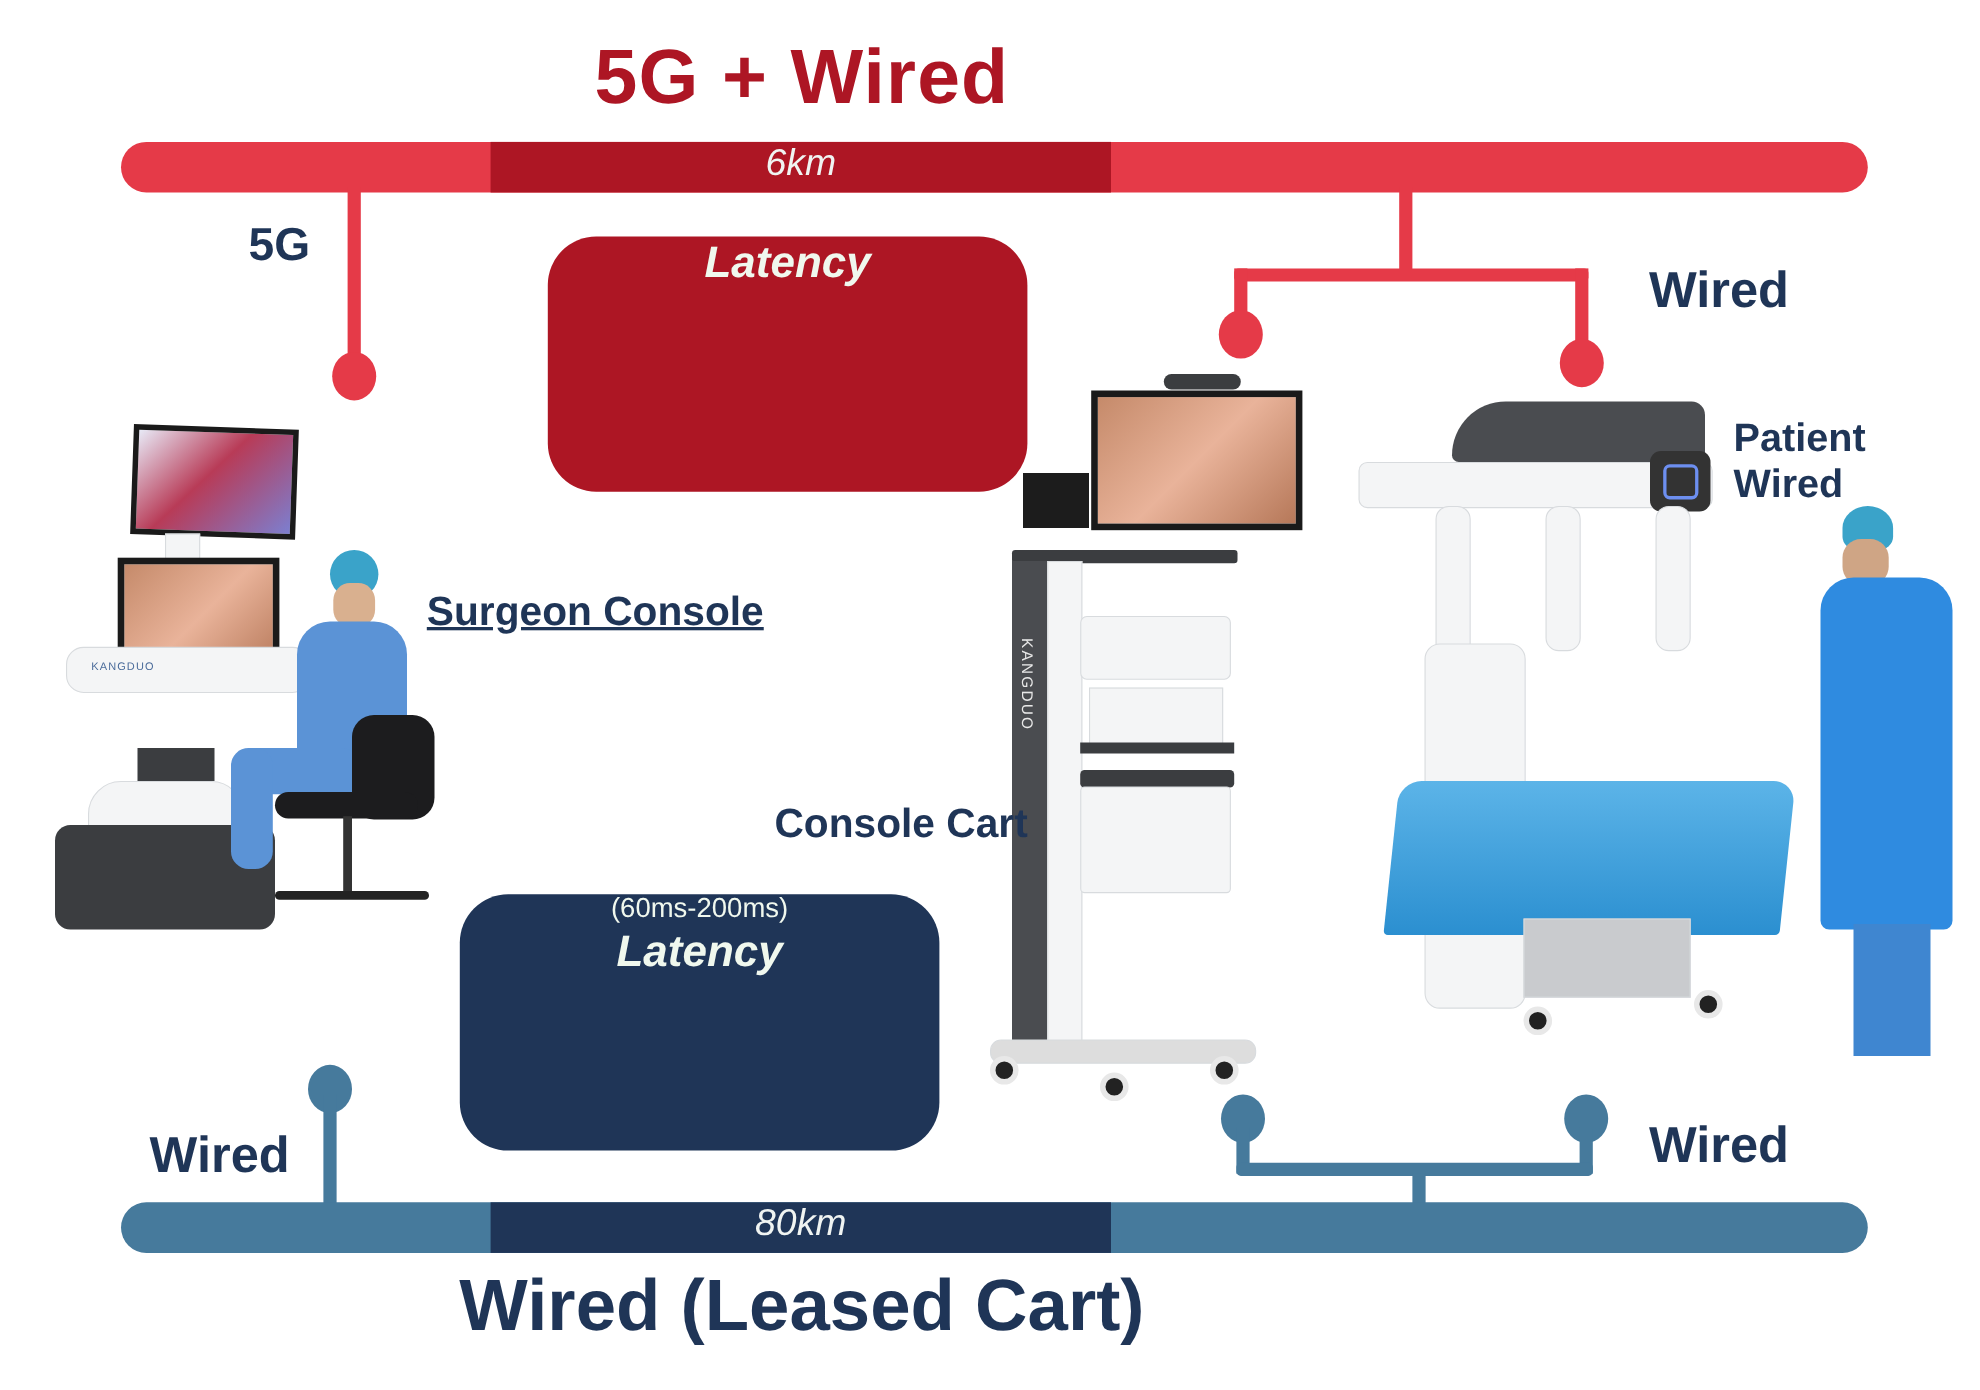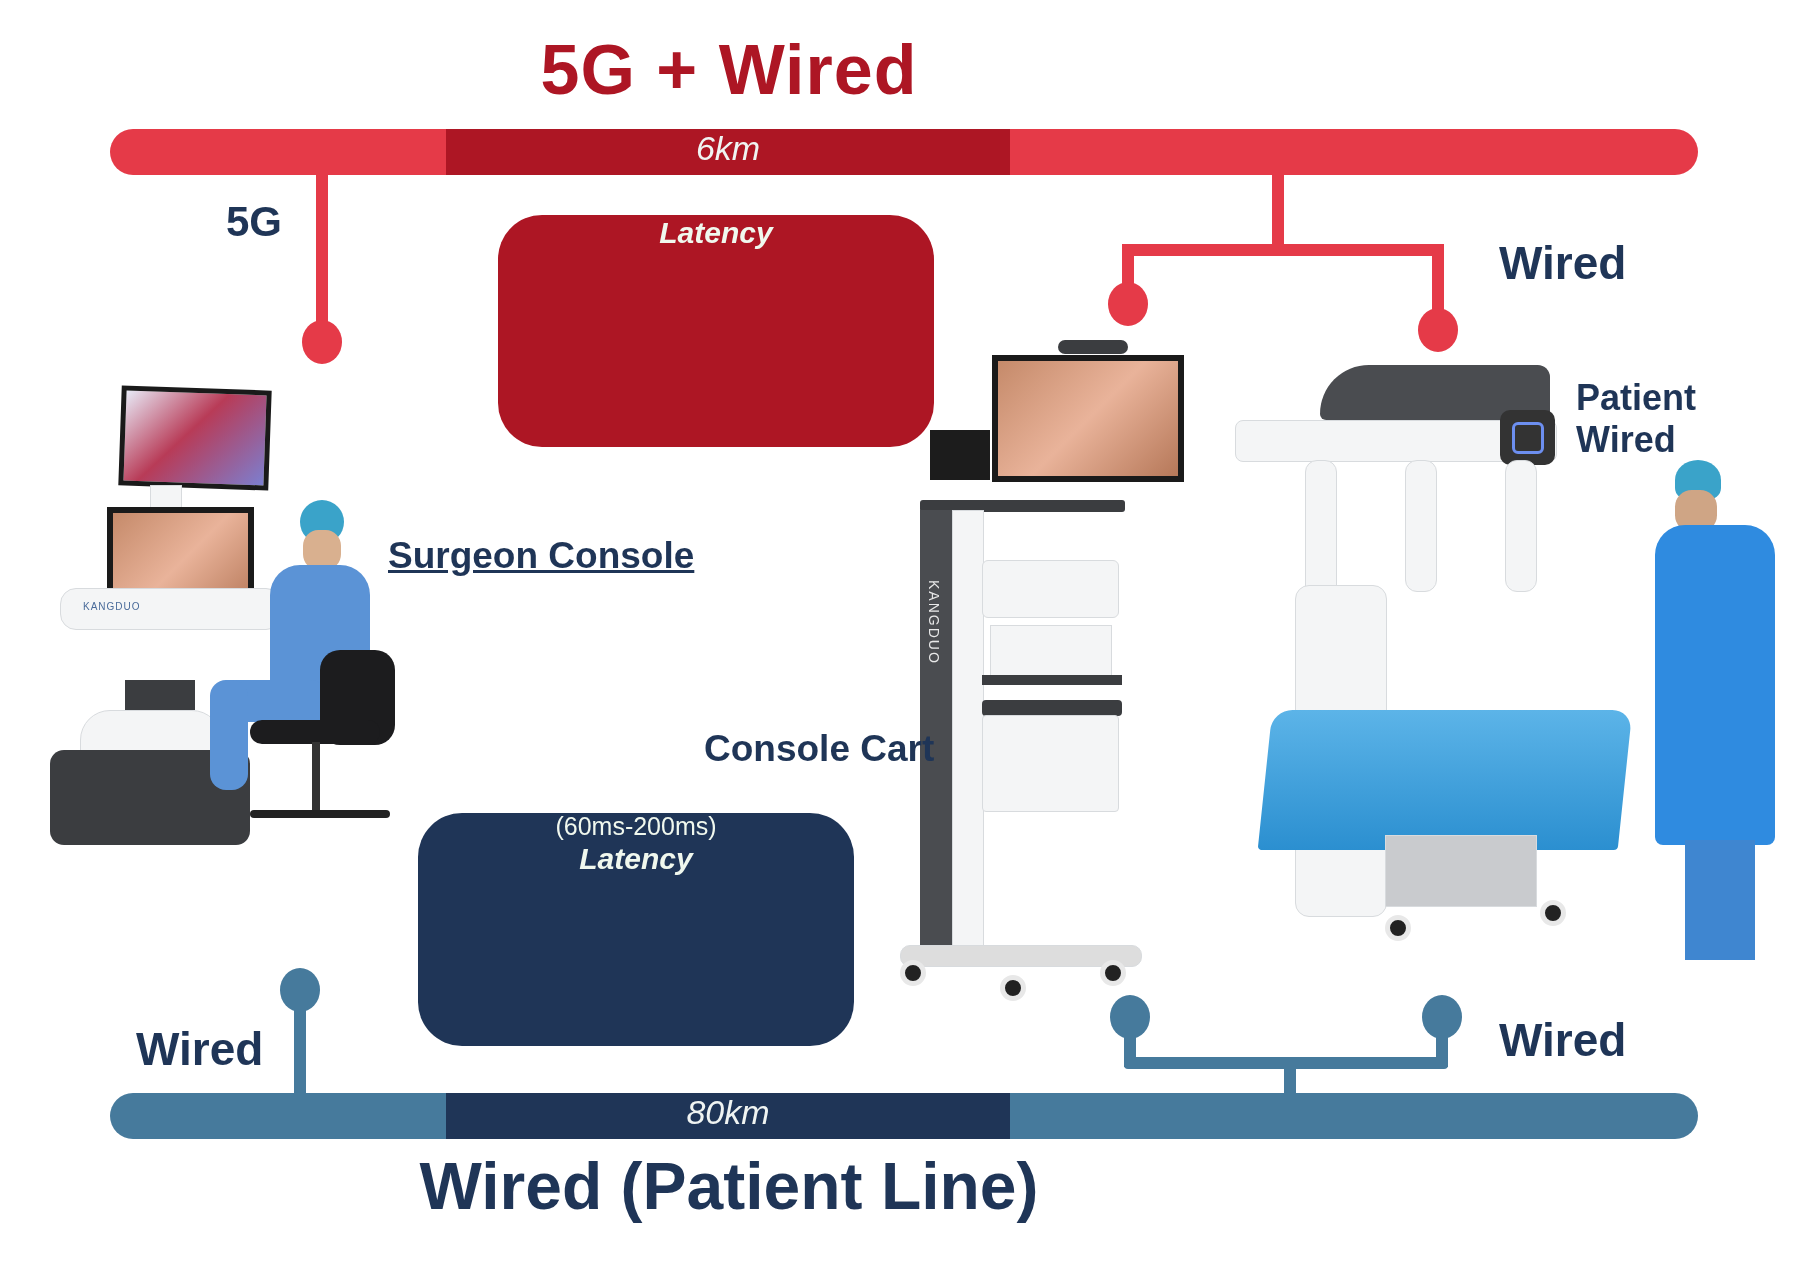--- a/index.html
+++ b/index.html
@@ -9,21 +9,21 @@
   .title-bottom{left:0;width:1458px;top:1148px;text-align:center;font-size:66px;font-weight:700;color:#1F3557;}
   .bar{height:46px;border-radius:23px;}
   .bar-seg{top:0;height:100%;display:flex;align-items:flex-start;justify-content:center;color:#F0F4F2;font-style:italic;font-size:34px;}
   .line{background:#E53A48;}
   .line-b{background:#467A9C;}
   .dot{width:40px;height:44px;border-radius:50%;}
   .label{color:#1F3557;font-weight:700;}
   .lat{border-radius:44px;color:#F0F8EE;text-align:center;}
   .lat .big{font-size:92px;font-weight:700;line-height:1;letter-spacing:1px;}
   .lat .range{font-size:25px;line-height:1.1;}
-  .lat .word{font-size:30px;font-weight:700;font-style:italic;line-height:1.2;}
+  .lat .word{font-size:40px;font-weight:700;font-style:italic;line-height:1.2;}
   
   .eq{background:#f4f5f6;border:1px solid #d8dbde;}
   .screen{background:linear-gradient(135deg,#c58a6a,#e9b39a 50%,#b67859);border:6px solid #1a1a1a;}
   .screen3d{background:linear-gradient(135deg,#e8eaf7,#b83b57 45%,#7c7fd0);border:5px solid #1a1a1a;}
   .dark{background:#3b3d40;}
   .scrub{background:#5b93d6;}
   .drape{background:linear-gradient(180deg,#5cb4e8,#2b8fd0);}
   .wheel{width:26px;height:26px;border-radius:50%;background:#222;border:5px solid #e8e8e8;box-sizing:border-box;}
 </style>
 </head>
@@ -133,13 +133,13 @@
 <div class="abs line-b" style="left:1124px;top:1057px;width:324px;height:12px;border-radius:4px;"></div>
 <div class="abs line-b" style="left:1284px;top:1067px;width:12px;height:30px;"></div>
 <div class="abs label" style="left:1499px;top:1013px;font-size:46px;">Wired</div>
 
 <div class="abs bar line-b" style="left:110px;top:1093px;width:1588px;">
   <div class="abs bar-seg" style="left:336px;width:564px;background:#1F3557;">
     <span>80km</span>
   </div>
 </div>
 
-<div class="abs title-bottom">Wired (Patient Line)</div>
+<div class="abs title-bottom">Wired (Leased Cart)</div>
 
 </body></html>

